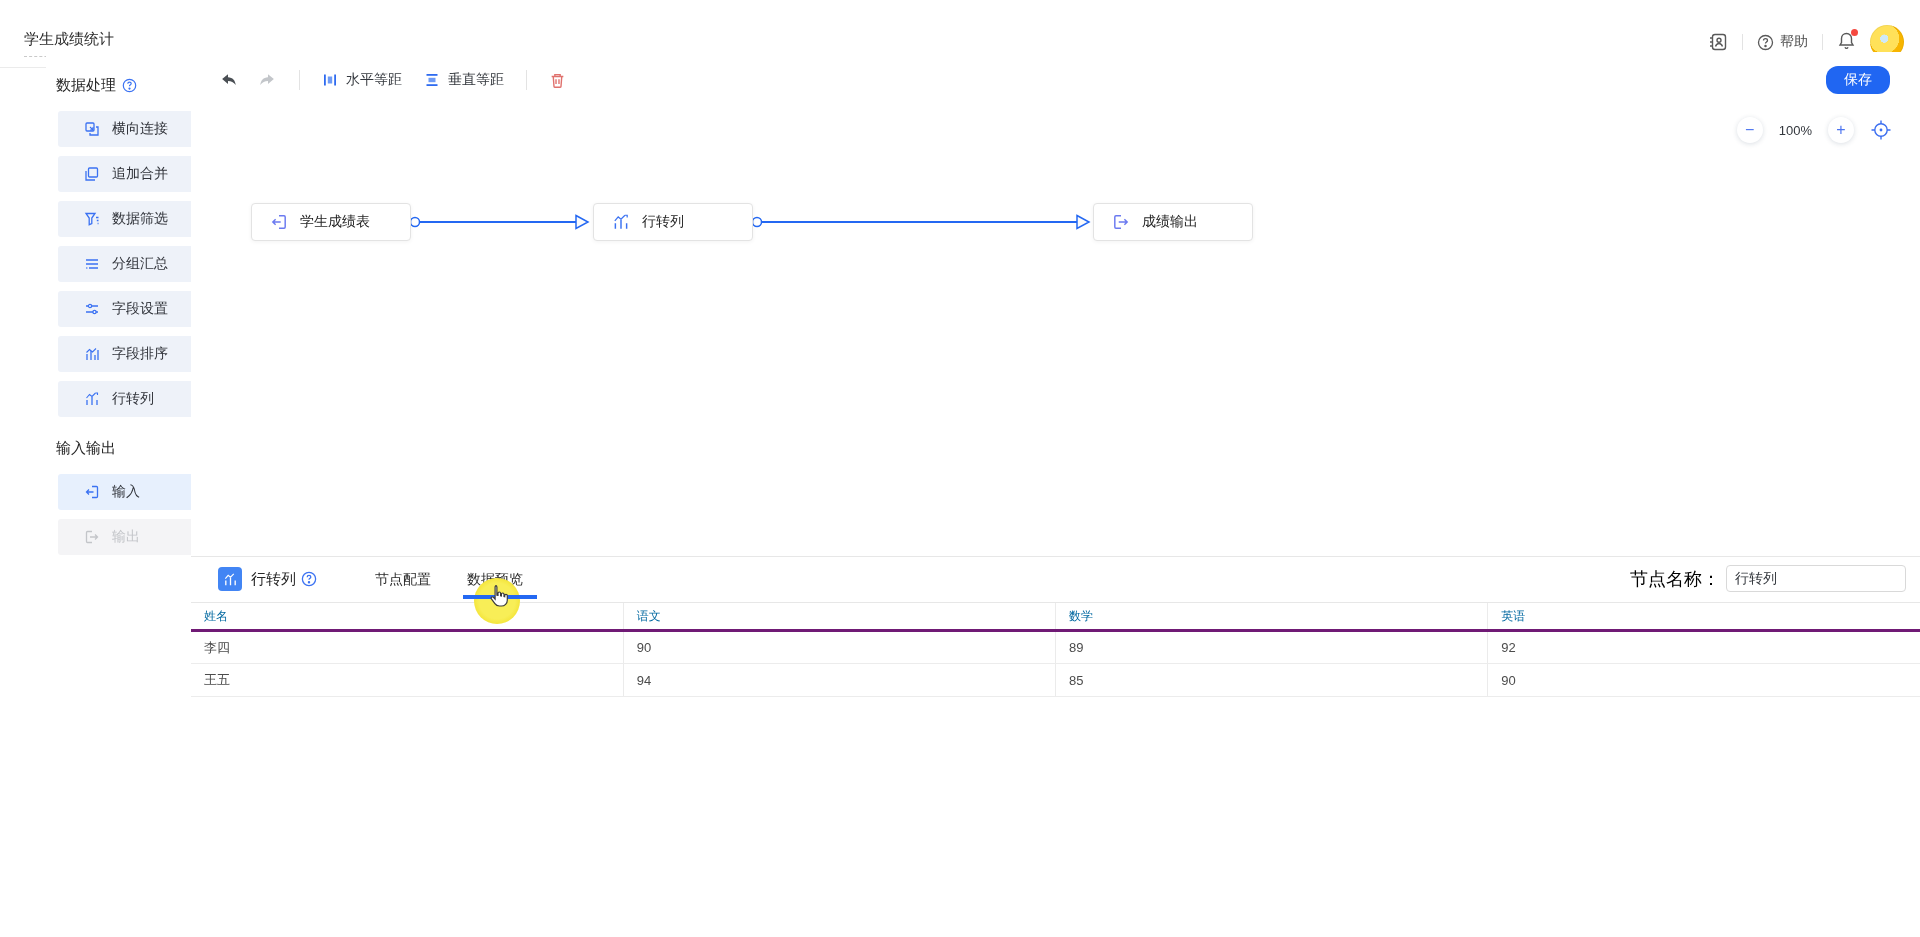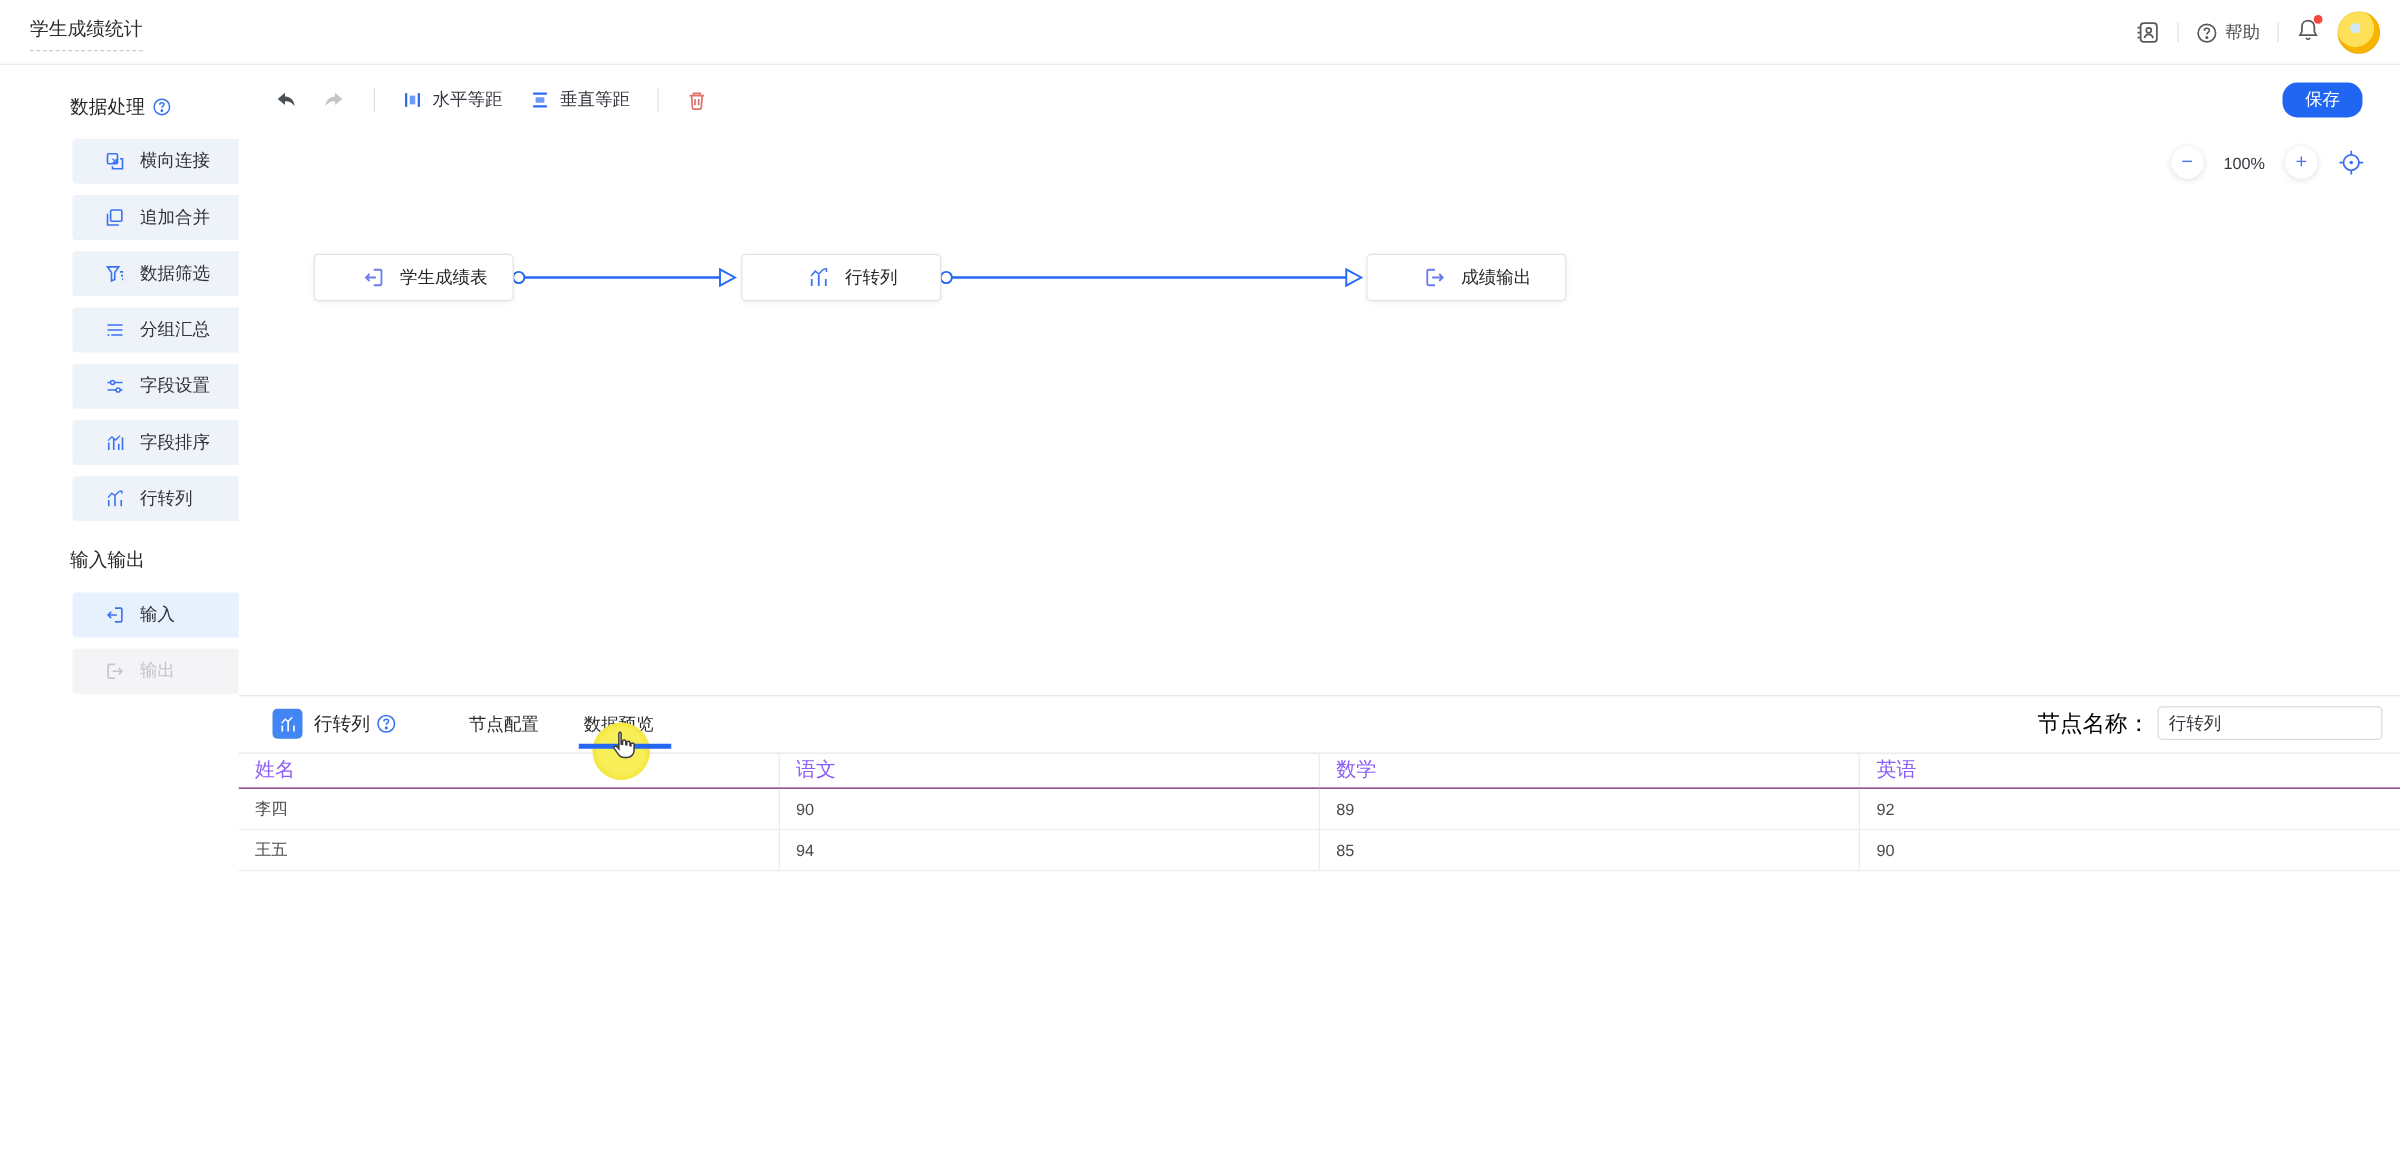--- a/index.html
+++ b/index.html
@@ -1,21 +1,21 @@
 <!DOCTYPE html>
 <html><head>
 <meta charset="utf-8">
 <style>
   * { margin:0; padding:0; box-sizing:border-box; }
   html,body { background:#fff; }
   body { font-family:"Liberation Sans","DejaVu Sans",sans-serif; }
   #app { position:relative; width:1920px; height:937px; background:#fff; overflow:hidden; }
 
   
-  .header { position:absolute; left:0; top:0; width:1920px; height:52px; background:#fff; border-bottom:1px solid #ebebeb; }
+  .header { position:absolute; left:0; top:16px; width:1920px; height:52px; background:#fff; border-bottom:1px solid #ebebeb; }
   .doc-title { position:absolute; left:24px; top:14px; font-size:15px; color:#2b2b2b; padding-bottom:7px; border-bottom:1px dashed #c9c9c9; cursor:text; }
   .header-right { position:absolute; right:16px; top:0; height:52px; display:flex; align-items:center; gap:14px; }
   .h-divider { width:1px; height:16px; background:#e3e3e3; }
   .h-icon { display:flex; align-items:center; color:#595959; cursor:pointer; }
   .help-group { display:flex; align-items:center; gap:6px; color:#4f4f4f; font-size:14px; cursor:pointer; }
   .bell-wrap { position:relative; cursor:pointer; }
   .bell-dot { position:absolute; right:-2px; top:-2px; width:7px; height:7px; border-radius:50%; background:#f5483f; }
   .avatar { width:34px; height:34px; border-radius:50%; cursor:pointer;
     background: radial-gradient(circle at 42% 40%, #cfe9f7 0 14%, #ffe159 15% 52%, #f7b500 53% 78%, #ef9d06 79% 100%);
     box-shadow: inset 0 0 0 1px rgba(0,0,0,.05); }
@@ -36,42 +36,42 @@
   .tb-icon { display:flex; align-items:center; cursor:pointer; }
   .tb-divider { width:1px; height:20px; background:#e3e3e3; }
   .tb-group { display:flex; align-items:center; gap:8px; font-size:14px; color:#33373d; cursor:pointer; }
   .save-btn { position:absolute; right:30px; top:14px; width:64px; height:28px; background:#2066f2; color:#fff; font-size:14px; border:none; border-radius:12px; cursor:pointer; display:flex; align-items:center; justify-content:center; }
   .zoom-bar { position:absolute; right:28px; top:65px; display:flex; align-items:center; gap:16px; }
   .zoom-btn { width:26px; height:26px; border-radius:50%; background:#fff; box-shadow:0 1px 5px rgba(31,56,88,.16); display:flex; align-items:center; justify-content:center; color:#4c74f0; font-size:16px; cursor:pointer; user-select:none; }
   .zoom-level { font-size:13px; color:#33373d; }
   .fit-btn { display:flex; color:#3b6ef0; cursor:pointer; }
 
   .edges { position:absolute; left:0; top:0; width:100%; height:100%; pointer-events:none; }
-  .flow-node { position:absolute; width:160px; height:38px; top:151px; background:#fff; border:1px solid #e3e3e3; border-radius:4px; box-shadow:0 1px 4px rgba(0,0,0,.05); display:flex; align-items:center; gap:12px; padding-left:18px; font-size:14px; color:#262626; cursor:grab;justify-content:center; }
+  .flow-node { position:absolute; width:160px; height:38px; top:151px; background:#fff; border:1px solid #e3e3e3; border-radius:4px; box-shadow:0 1px 4px rgba(0,0,0,.05); display:flex; align-items:center; gap:12px; padding-left:18px; font-size:14px; color:#262626; cursor:grab; }
   .flow-node .n-icon { display:flex; }
   #node-source { left:60px; }
   #node-transform { left:402px; }
   #node-output { left:902px; }
 
   
   .panel { position:absolute; left:191px; top:556px; width:1729px; height:244px; background:#fff; border-top:1px solid #e7e7e7; }
   .panel-head { position:relative; height:45px; }
   .p-node-icon { position:absolute; left:27px; top:10px; width:24px; height:24px; background:#4285f4; border-radius:4px; display:flex; align-items:center; justify-content:center; color:#fff; }
   .p-node-label { position:absolute; left:60px; top:13px; font-size:15px; color:#262626; }
   .p-help { position:absolute; left:110px; top:14px; color:#3b72f2; display:flex; cursor:pointer; }
   .p-tab { position:absolute; top:14px; font-size:14px; color:#2b2b2b; cursor:pointer; }
   .p-tab.t1 { left:184px; }
   .p-tab.t2 { left:276px; }
   .tab-underline { position:absolute; left:272px; top:38px; width:74px; height:4px; background:#2468f2; z-index:2; }
   .node-name-wrap { position:absolute; right:14px; top:8px; display:flex; align-items:center; gap:6px; }
   .node-name-label { font-size:18px; color:#000000; }
   .node-name-input { width:180px; height:27px; border:1px solid #d9d9d9; border-radius:4px; padding:0 8px; font-size:14px; color:#33373d; outline:none; font-family:inherit; }
 
   table.preview { width:100%; border-collapse:collapse; table-layout:fixed; }
-  table.preview th { height:28px; text-align:left; font-weight:normal; font-size:16px; color:#8b5cf6; padding-left:13px; border-top:1px solid #e7e7e7; border-bottom:1px solid #701a75; }
+  table.preview th { height:28px; text-align:left; font-weight:normal; font-size:12px; color:#0369a1; padding-left:13px; border-top:1px solid #e7e7e7; border-bottom:3px solid #701a75; }
   table.preview td { height:33px; font-size:13px; color:#4c4c4c; padding-left:13px; border-bottom:1px solid #ececec; }
   table.preview th + th, table.preview td + td { border-left:1px solid #ebebeb; }
 
   
   .click-blob { position:absolute; left:283px; top:21px; width:46px; height:46px; border-radius:50%; z-index:1;
     background: radial-gradient(circle, #f8ee57 0 55%, #f3e335 75%, rgba(243,227,53,0) 100%); }
   .hand-cursor { position:absolute; left:296px; top:26px; z-index:3; }
 </style>
 </head>
 <body>

